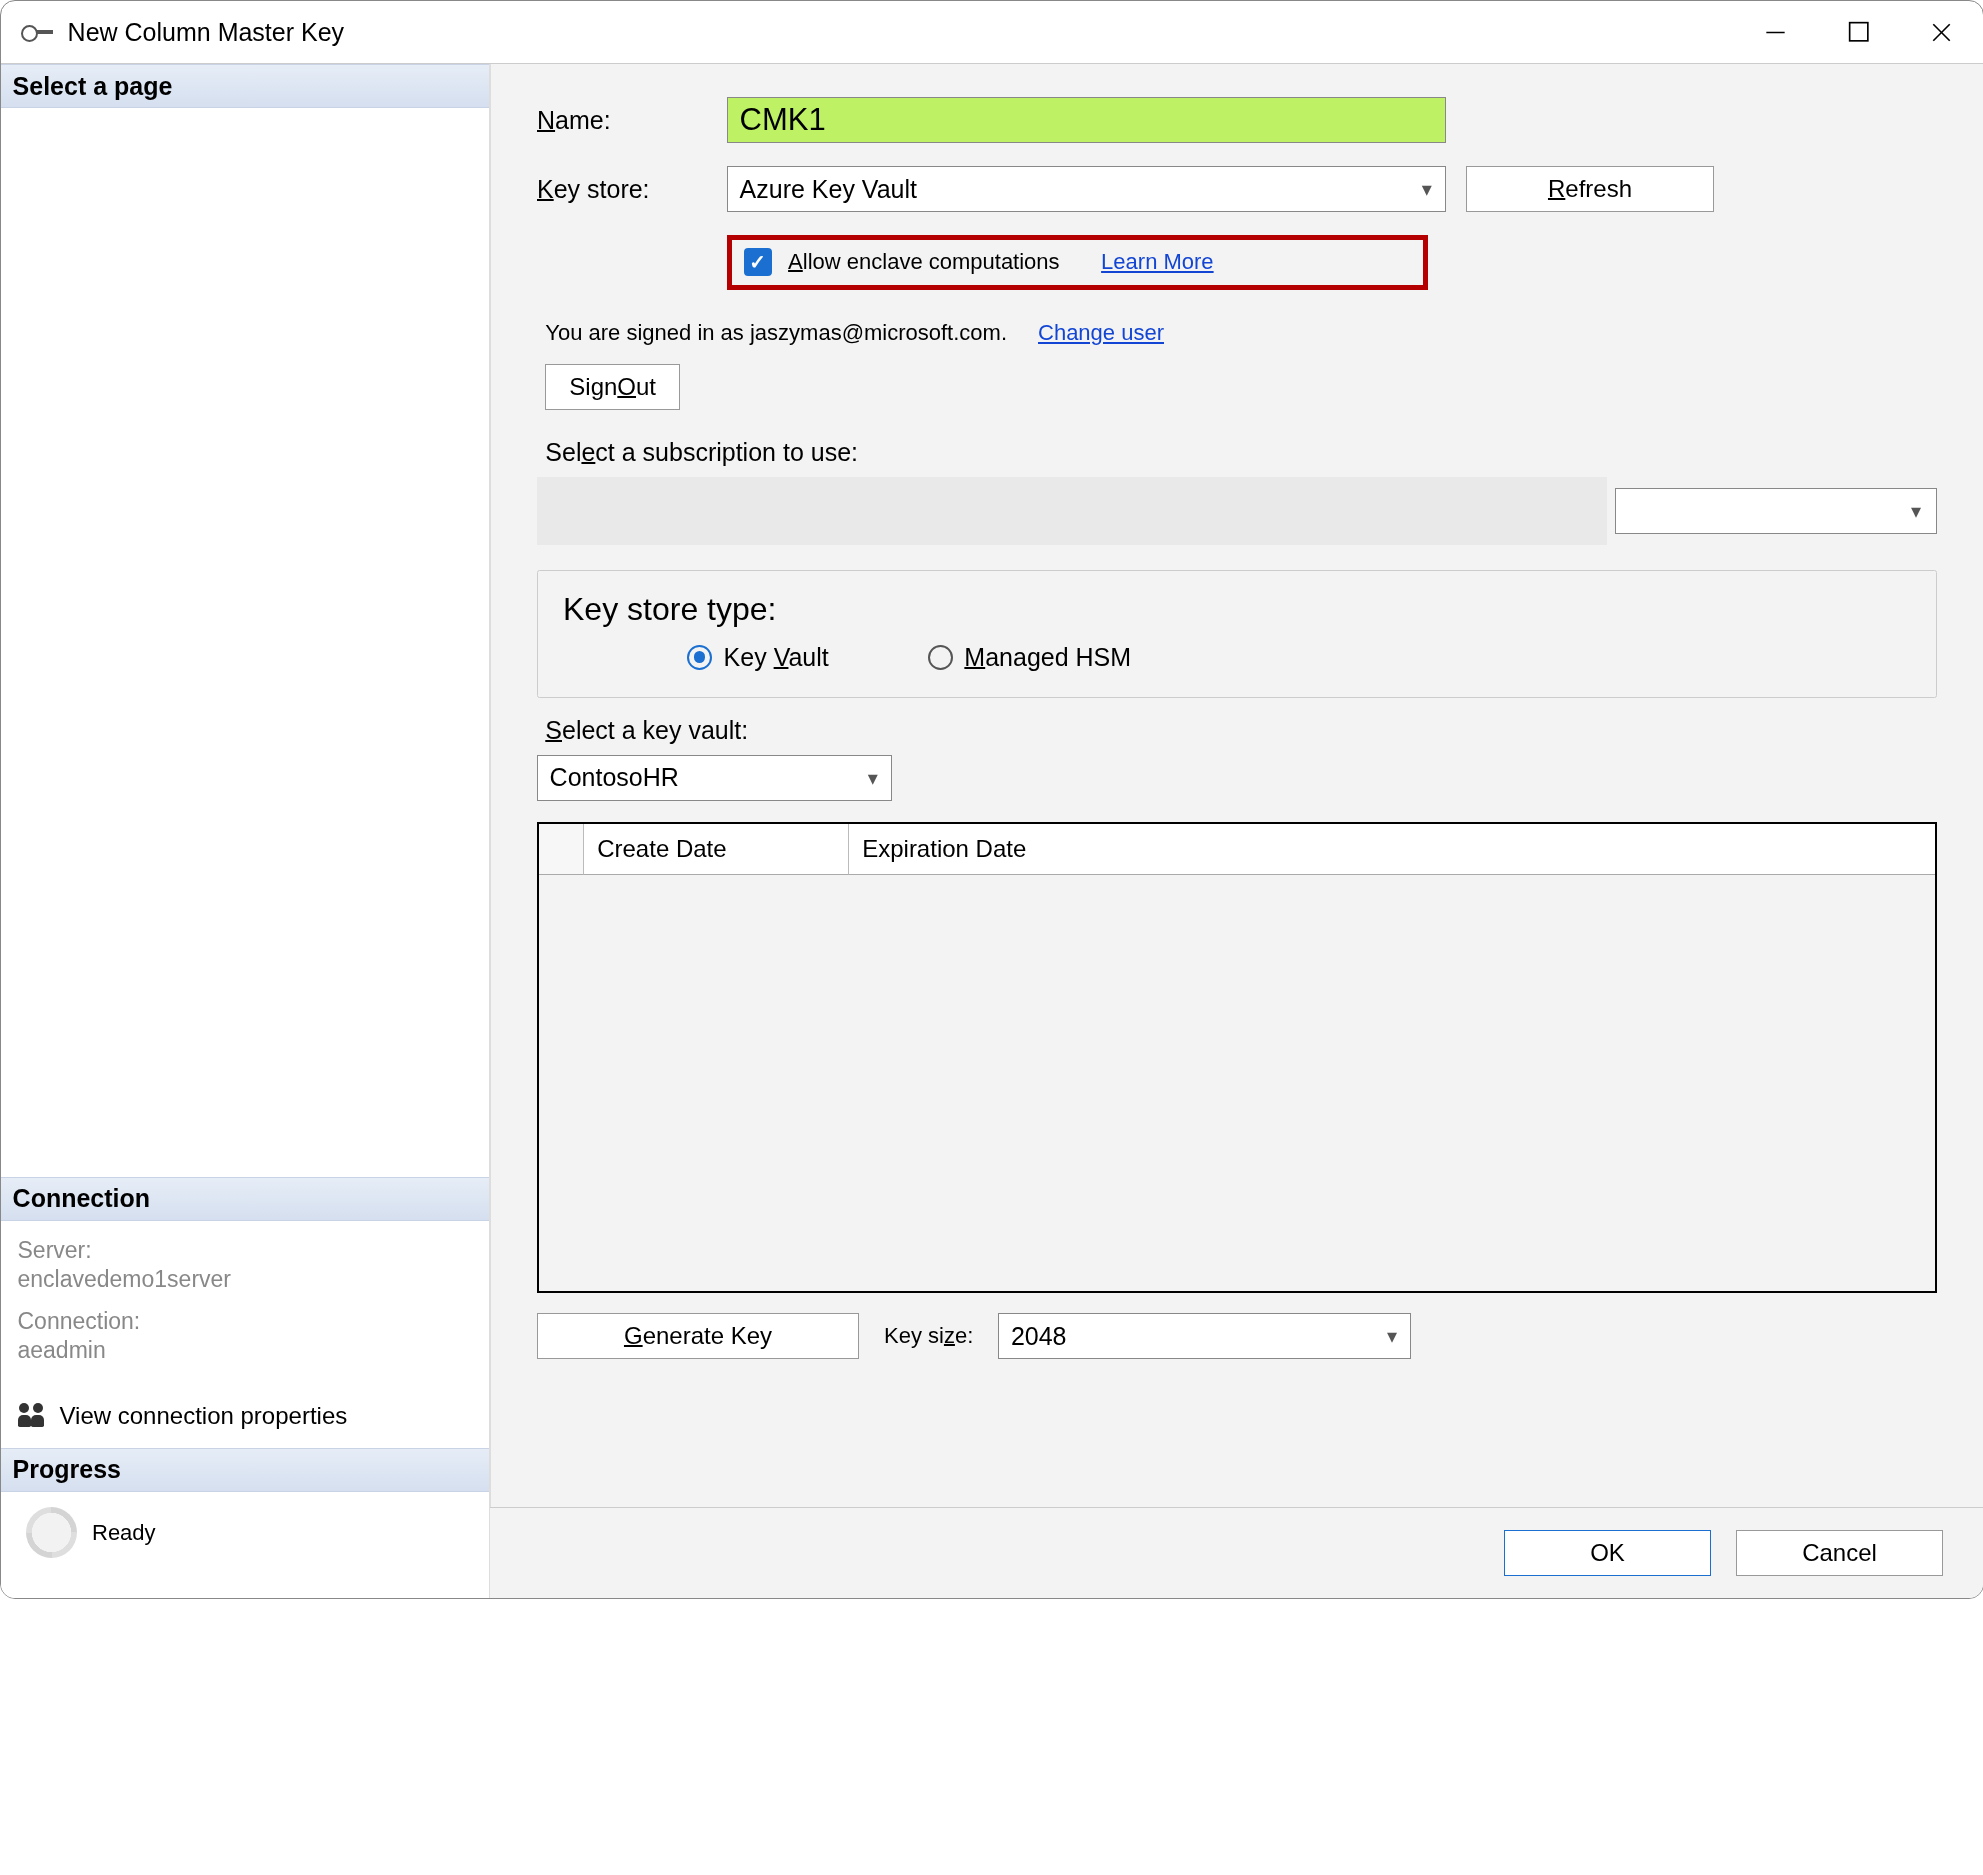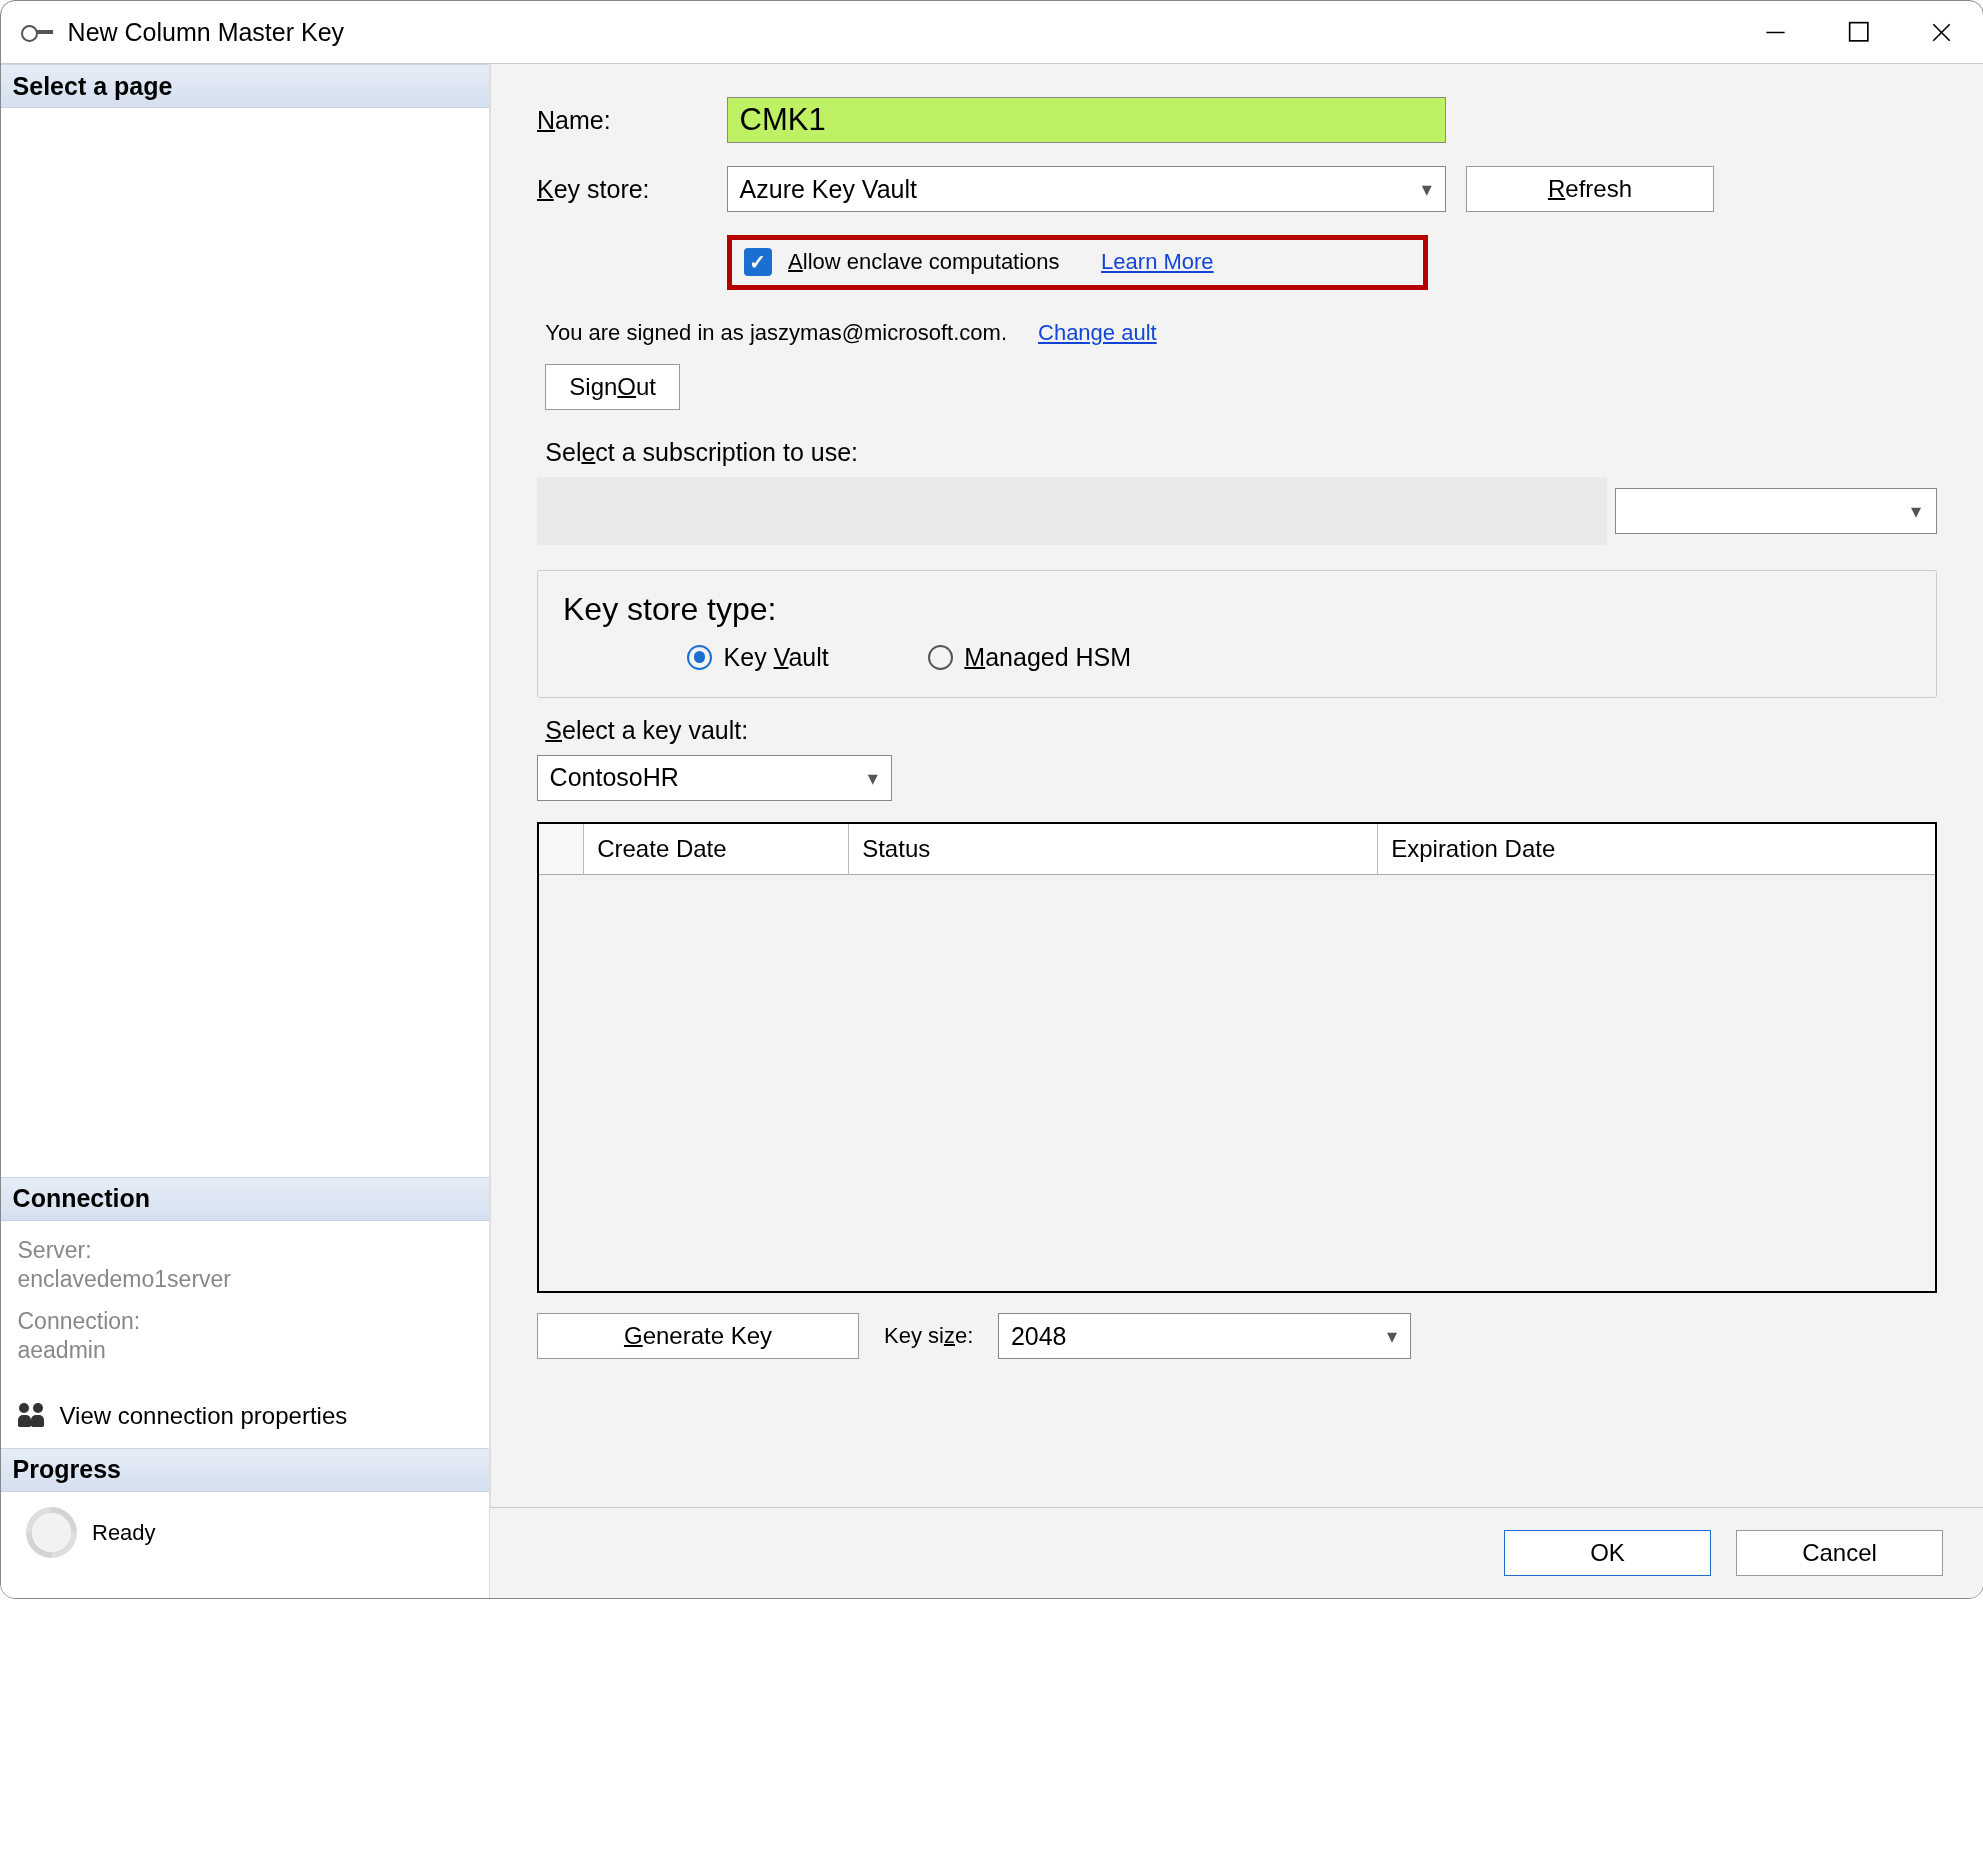--- a/index.html
+++ b/index.html
@@ -311,21 +311,21 @@
         </div>
 
         <div class="enclave-row">
           <span class="cbx">✓</span>
           <span><span class="underline-first">A</span><span>llow enclave computations</span></span>
           <a class="link" style="margin-left:25px;">Learn More</a>
         </div>
 
         <div class="signed-row">
           <span>You are signed in as jaszymas@microsoft.com.</span>
-          <a class="link">Change ault</a>
+          <a class="link">Change user</a>
         </div>
         <div class="signout-row">
           <div class="btn">
               <span>Sign </span>
               <span class="underline-first">O</span>
               <span>ut</span>
             </div>
         </div>
 
         <div class="sub-label"><span>Sel</span><span class="underline-first">e</span><span>ct a subscription to use:</span></div>
@@ -355,21 +355,20 @@
           <div class="select-box small">
             <span>ContosoHR</span>
             <span class="chev">▾</span>
           </div>
         </div>
 
         <div class="grid">
           <div class="grid-head">
             <div class="gh rowsel"></div>
             <div class="gh c1">Create Date</div>
-            <div class="gh c2">Status</div>
             <div class="gh c3">Expiration Date</div>
           </div>
           <div class="grid-body"></div>
         </div>
 
         <div class="gen-row">
           <div class="btn gen-btn">
               <span class="underline-first">G</span>
               <span>enerate Key</span>
             </div>

